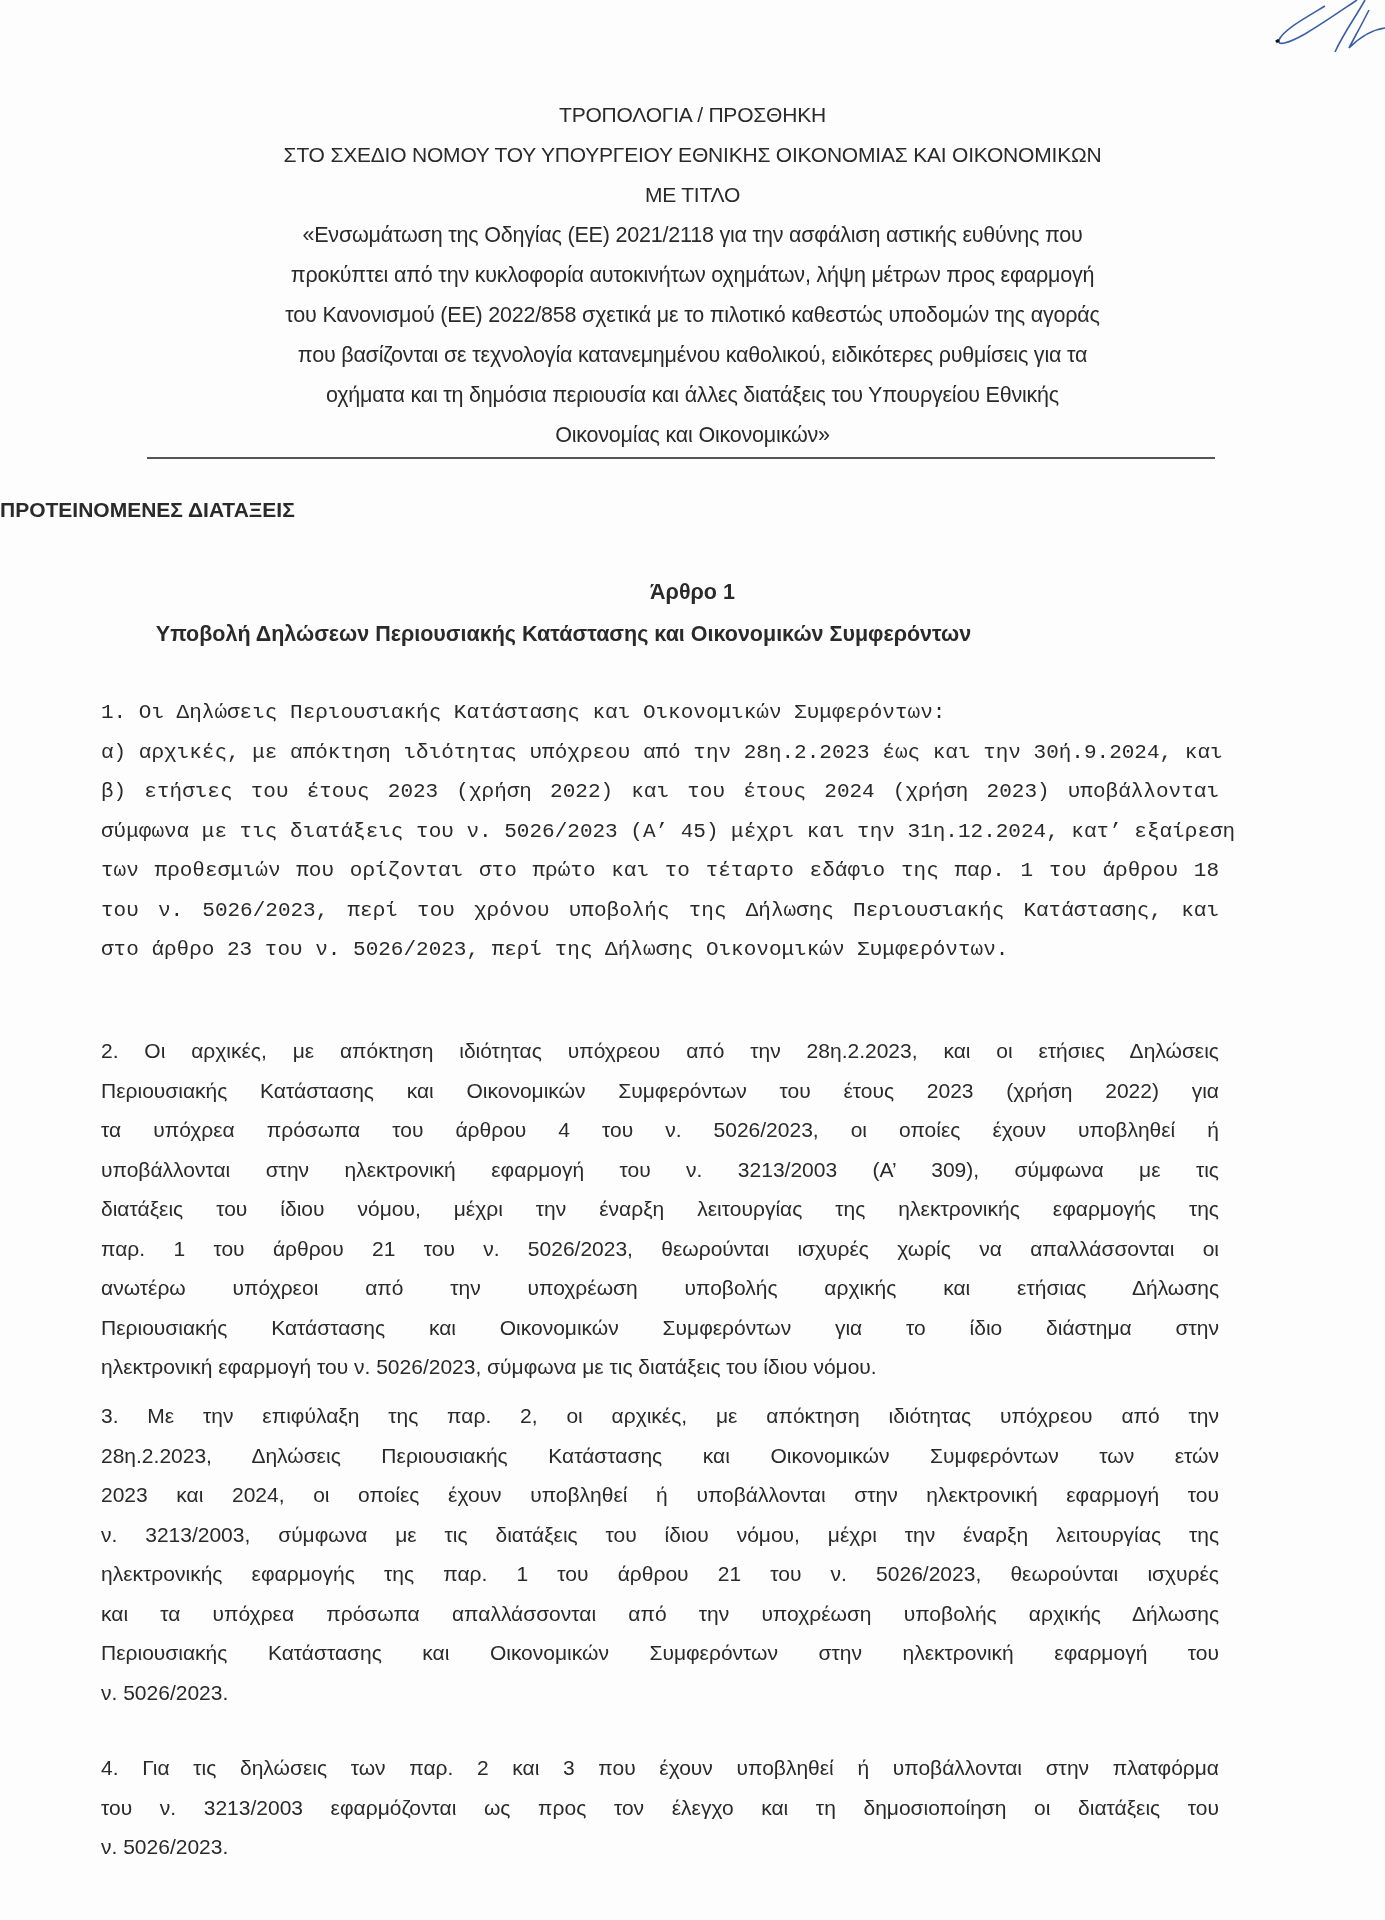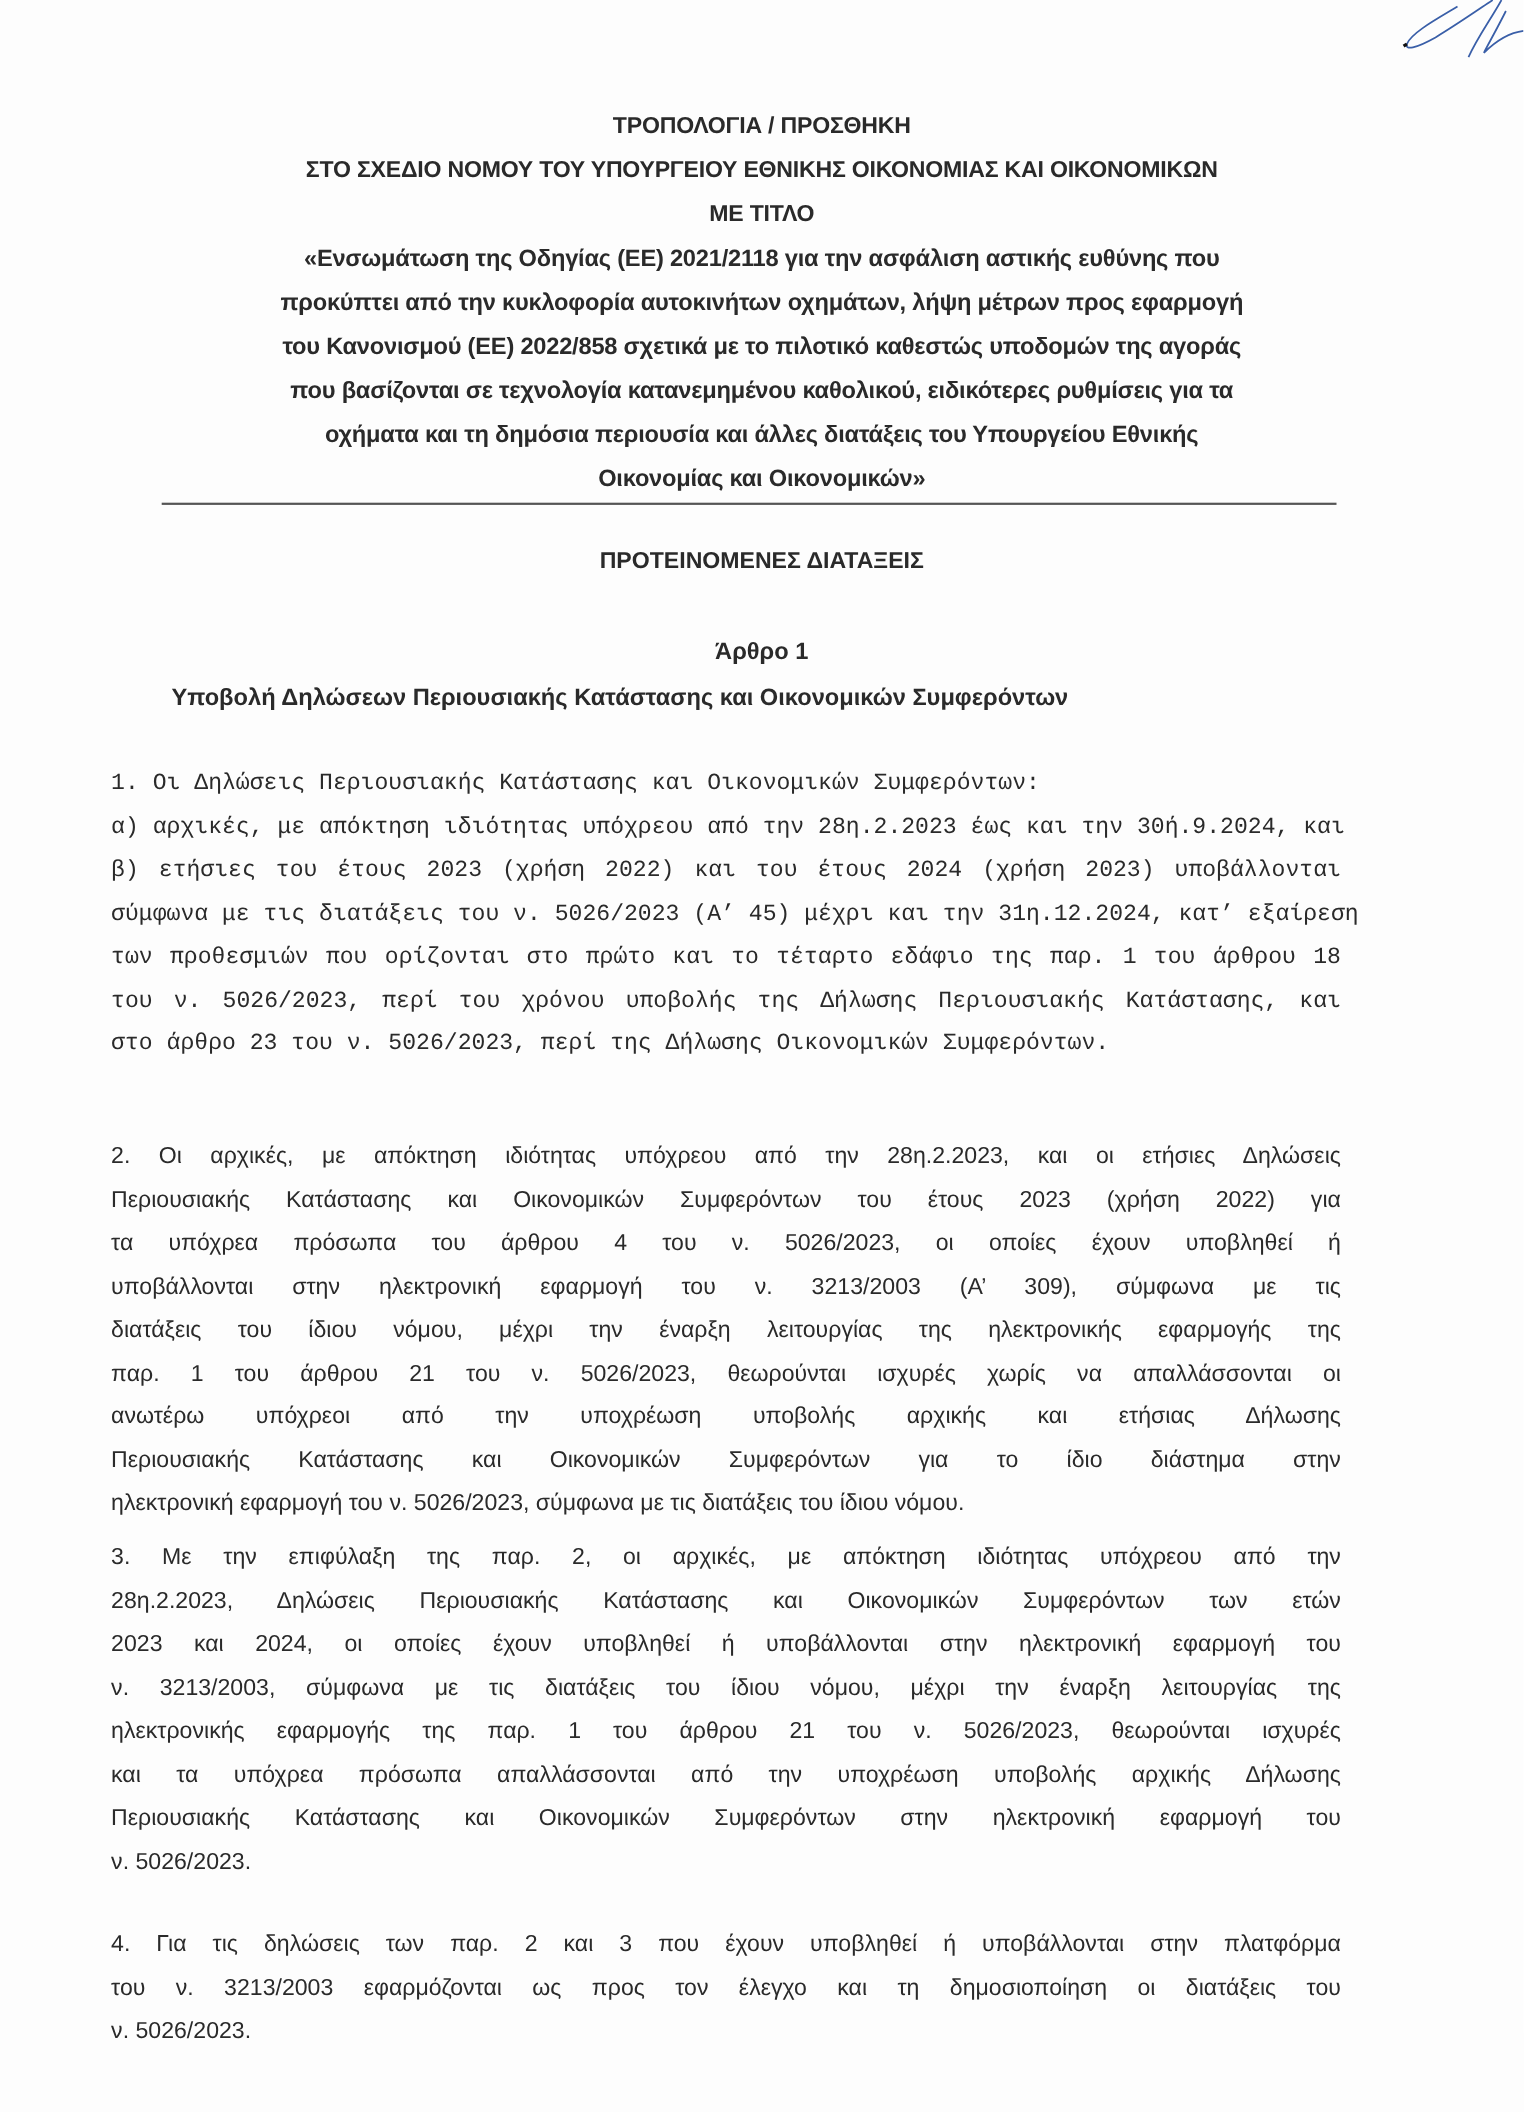--- a/index.html
+++ b/index.html
@@ -4,24 +4,24 @@
 <style>
   html, body { margin: 0; padding: 0; background: #ffffff; }
   body {
     width: 1385px; height: 1920px; position: relative; overflow: hidden;
     font-family: "Liberation Sans", "DejaVu Sans", sans-serif;
     color: #2a2a2a;
   }
   .page { position: absolute; left: 0; top: 0; width: 1385px; height: 1920px; background: #fdfdfd; }
   .signature { position: absolute; right: 0; top: 0; width: 120px; height: 70px; }
   .header { position: absolute; left: 130px; width: 1125px; top: 95px; text-align: center; }
-  .header .l { font-weight: bold; font-size: 21px; line-height: 40px; letter-spacing: -0.2px; white-space: nowrap; }
+  .header .l { font-weight: normal; font-size: 21px; line-height: 40px; letter-spacing: -0.2px; white-space: nowrap; }
   .header .title-block .l { font-size: 21.5px; }
   .rule { position: absolute; left: 147px; width: 1068px; top: 457px; height: 0; border-top: 2px solid #555; }
-  .section-title { position: absolute; left: 0; width: 1385px; top: 498px; text-align: center; font-weight: bold; font-size: 21px; }
+  .section-title { position: absolute; left: 0; width: 1385px; top: 498px; text-align: left; font-weight: bold; font-size: 21px; }
   .article-num { position: absolute; left: 0; width: 1385px; top: 580px; text-align: center; font-weight: bold; font-size: 21.5px; }
   .article-title { position: absolute; left: 0; width: 1127px; top: 622px; text-align: center; font-weight: bold; font-size: 21.5px; }
   .body { position: absolute; left: 101px; width: 1118px; }
   .para .ln { display: block; font-size: 21px; line-height: 39.5px; height: 39.5px; white-space: nowrap; text-align: justify; text-align-last: justify; overflow: visible; }
   .para .ln.last { text-align-last: left; }
   .p1 { top: 693px; font-family: Liberation Mono, monospace; }
   .p2 { top: 1003px; margin-top: 28px; }
   .p3 { top: 1396px; }
   .p4 { top: 1748px; }
 </style>

